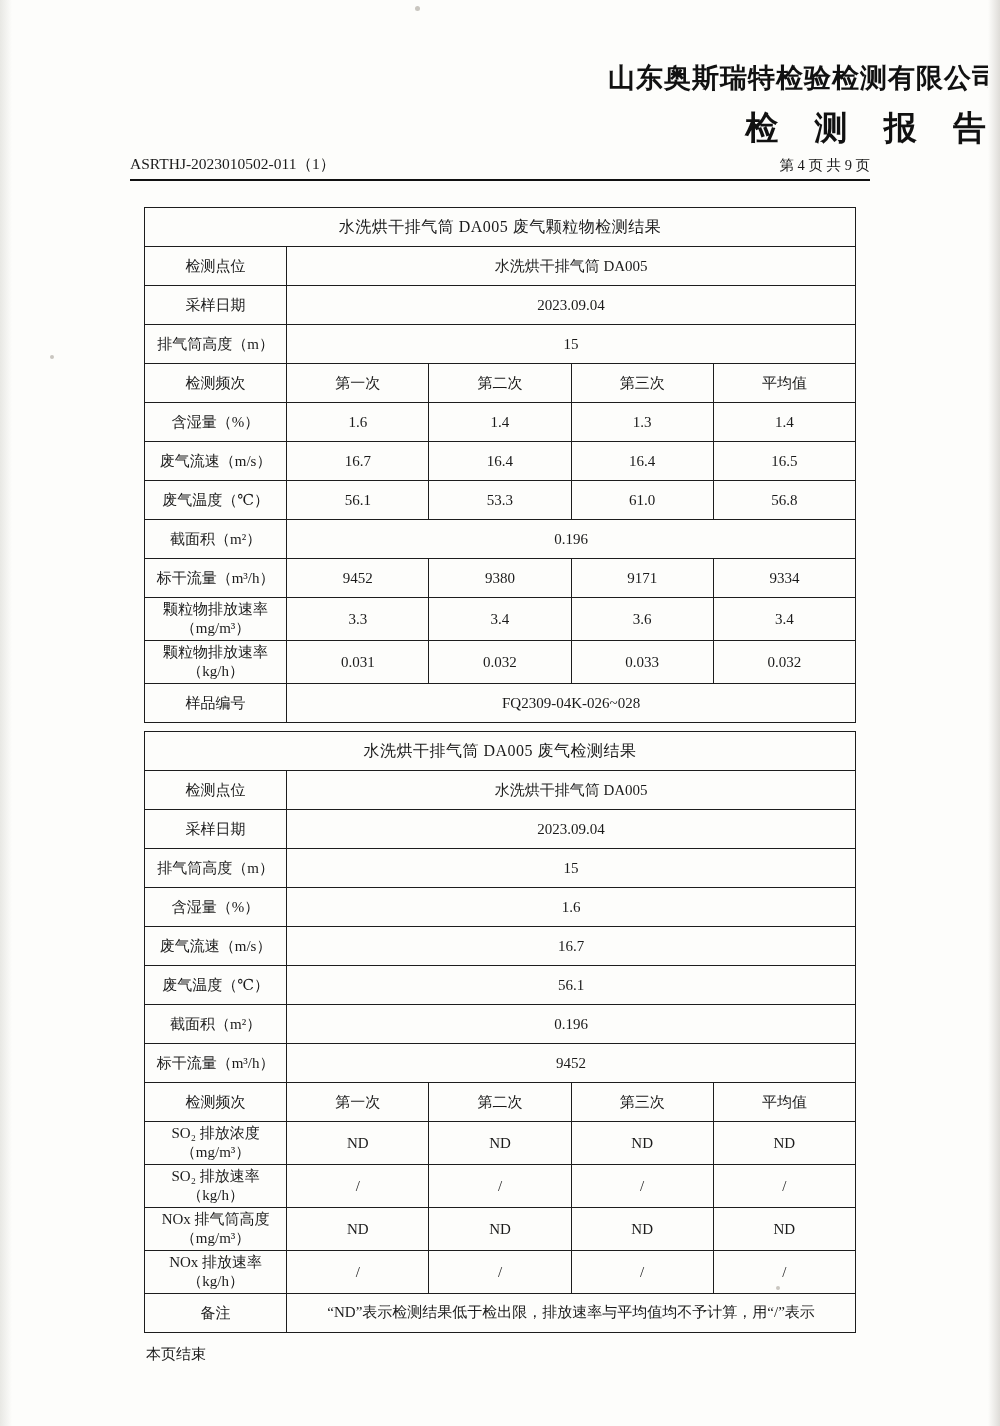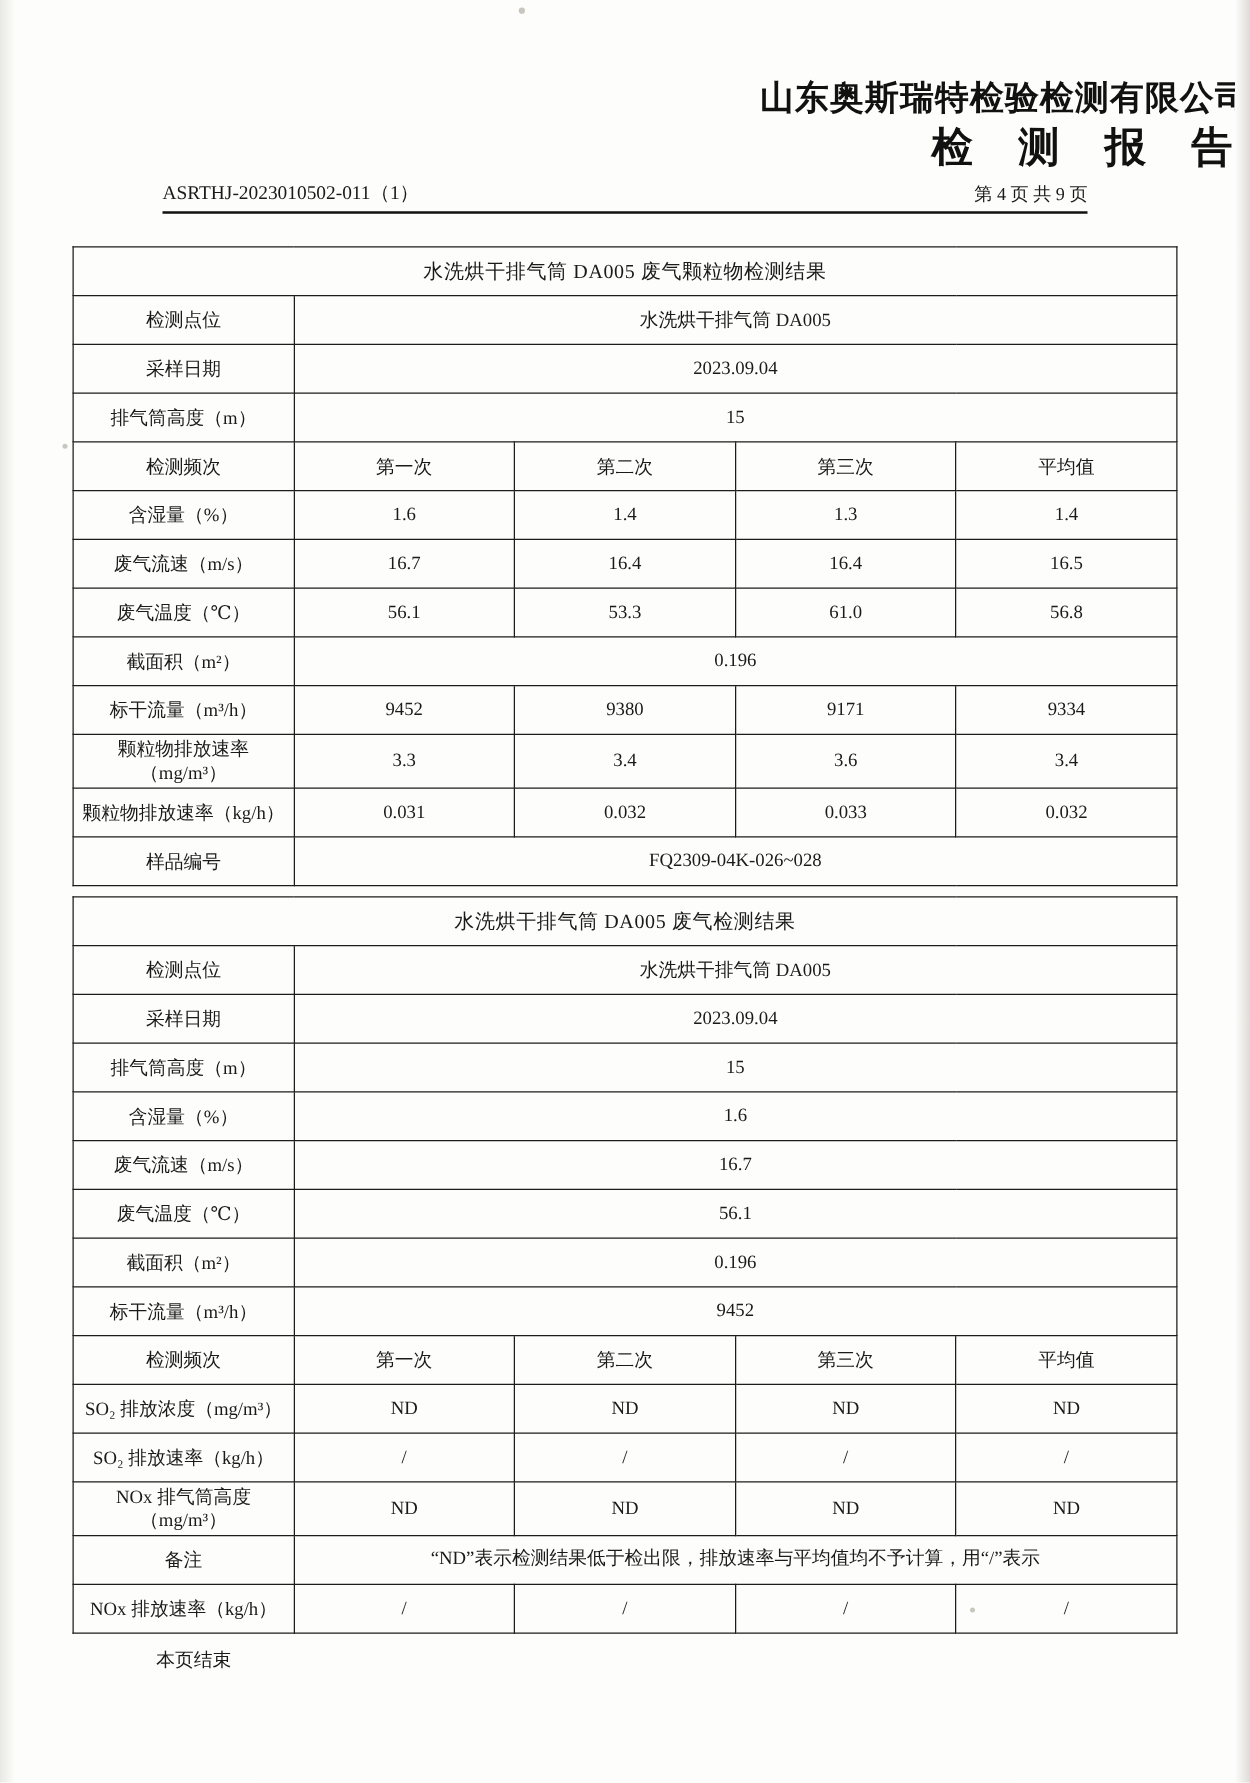--- a/index.html
+++ b/index.html
@@ -36,20 +36,21 @@
     padding-top: 60px;
   }
   .company {
     font-family: "Liberation Serif", "DejaVu Serif", serif;
     font-size: 27px;
     font-weight: bold;
     letter-spacing: 1px;
     color: #111;
   }
   .report-title {
+    margin-top: 10px;
     font-size: 33px;
     font-weight: bold;
     letter-spacing: 14px;
     color: #111;
   }
   .meta-row {
     margin: 3px auto 0 auto;
     width: 740px;
     display: flex;
     justify-content: space-between;
@@ -58,21 +59,21 @@
   }
   .meta-left { letter-spacing: 0px; }
   .meta-right { font-size: 14.5px; }
   .rule {
     width: 740px;
     margin: 4px auto 0 auto;
     border-bottom: 2.5px solid #111;
   }
 
   .tables-wrap {
-    width: 884px;
+    width: 712px;
     margin: 26px auto 0 auto;
   }
 
   table.rpt {
     width: 100%;
     border-collapse: collapse;
     table-layout: fixed;
     font-size: 15px;
   }
   table.rpt + table.rpt { margin-top: 8px; }
@@ -262,29 +263,29 @@
         <td>/</td>
       </tr>
       <tr>
         <td class="lbl">NOx 排气筒高度（mg/m³）</td>
         <td>ND</td>
         <td>ND</td>
         <td>ND</td>
         <td>ND</td>
       </tr>
       <tr>
+        <td class="lbl">NOx 排放速率（kg/h）</td>
+        <td>/</td>
+        <td>/</td>
+        <td>/</td>
+        <td>/</td>
+      </tr>
+      <tr>
         <td class="lbl">备注</td>
         <td class="note-cell" colspan="4">“ND”表示检测结果低于检出限，排放速率与平均值均不予计算，用“/”表示</td>
-      </tr>
-      <tr>
-        <td class="lbl">NOx 排放速率（kg/h）</td>
-        <td>/</td>
-        <td>/</td>
-        <td>/</td>
-        <td>/</td>
       </tr>
     </tbody>
       </table>
 
     <div class="end-note">本页结束</div>
   </div>
 
   <div class="specks" style="left:415px; top:6px; width:5px; height:5px;"></div>
   <div class="specks" style="left:50px; top:355px; width:4px; height:4px;"></div>
   <div class="specks" style="left:776px; top:1286px; width:4px; height:4px;"></div>

